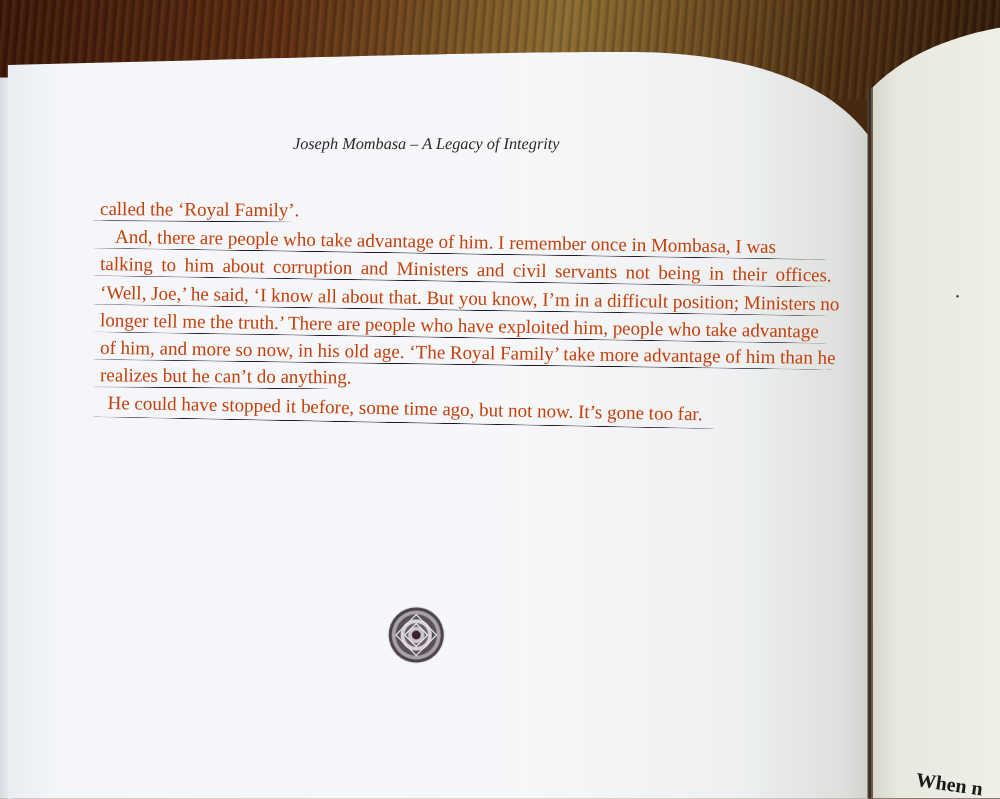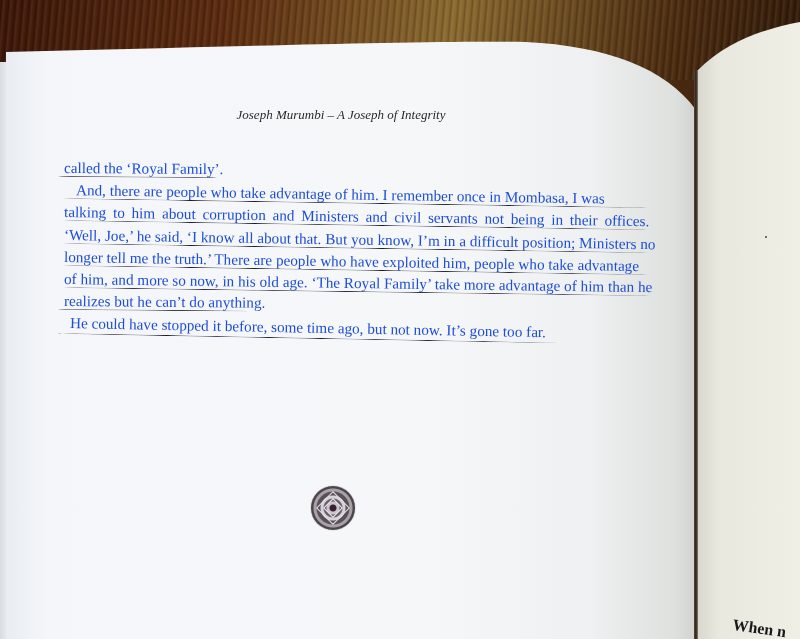--- a/index.html
+++ b/index.html
@@ -31,22 +31,22 @@
       background: linear-gradient(90deg, #d8d8cf 0%, #e8e8de 20%, #efefe6 100%);
       clip-path: path("M0,70 C30,40 70,28 102,22 L102,639 L0,639 Z");
     }
     .header {
       position: absolute; left: 0; width: 690px; top: 107px;
       text-align: center; font-style: italic; font-size: 13px; color: #2a2a2a;
       padding-left: 0;
     }
     .header span { display: inline-block; transform: translateX(-4px); }
     .body-text {
-      position: absolute; left: 64px; top: 158px; width: 590px;
-      font-size: 15.2px; color: #1d4ed8;
+      position: absolute; left: 80px; top: 158px; width: 590px;
+      font-size: 15.2px; color: #c2410c;
     }
     .line {
       position: relative; white-space: nowrap; height: 22.2px; line-height: 20px;
       transform-origin: left center;
     }
     .line .ul {
       position: absolute; left: -6px; height: 0; border-bottom: 1.6px solid #1a1a2a;
       border-radius: 50%;
     }
     .l0 { transform: rotate(0.4deg); }
@@ -79,21 +79,21 @@
   </style>
 </head>
 <body>
 
 <div class="wood-grain"></div>
 <div class="page-edge-left"></div>
 
 <div class="page-left"></div>
 
 <div class="header">
-  <span>Joseph Murumbi – A Joseph of Integrity</span>
+  <span>Joseph Mombasa – A Legacy of Integrity</span>
 </div>
 
 <div class="body-text">
   <div class="line l0">
     <span>called the ‘Royal Family’.</span>
     <div class="ul" style="width:160px; top:18px;"></div>
   </div>
   <div class="line l1">
     <span>And, there are people who take advantage of him. I remember once in Mombasa, I was</span>
     <div class="ul" style="width:590px; top:18px;"></div>

